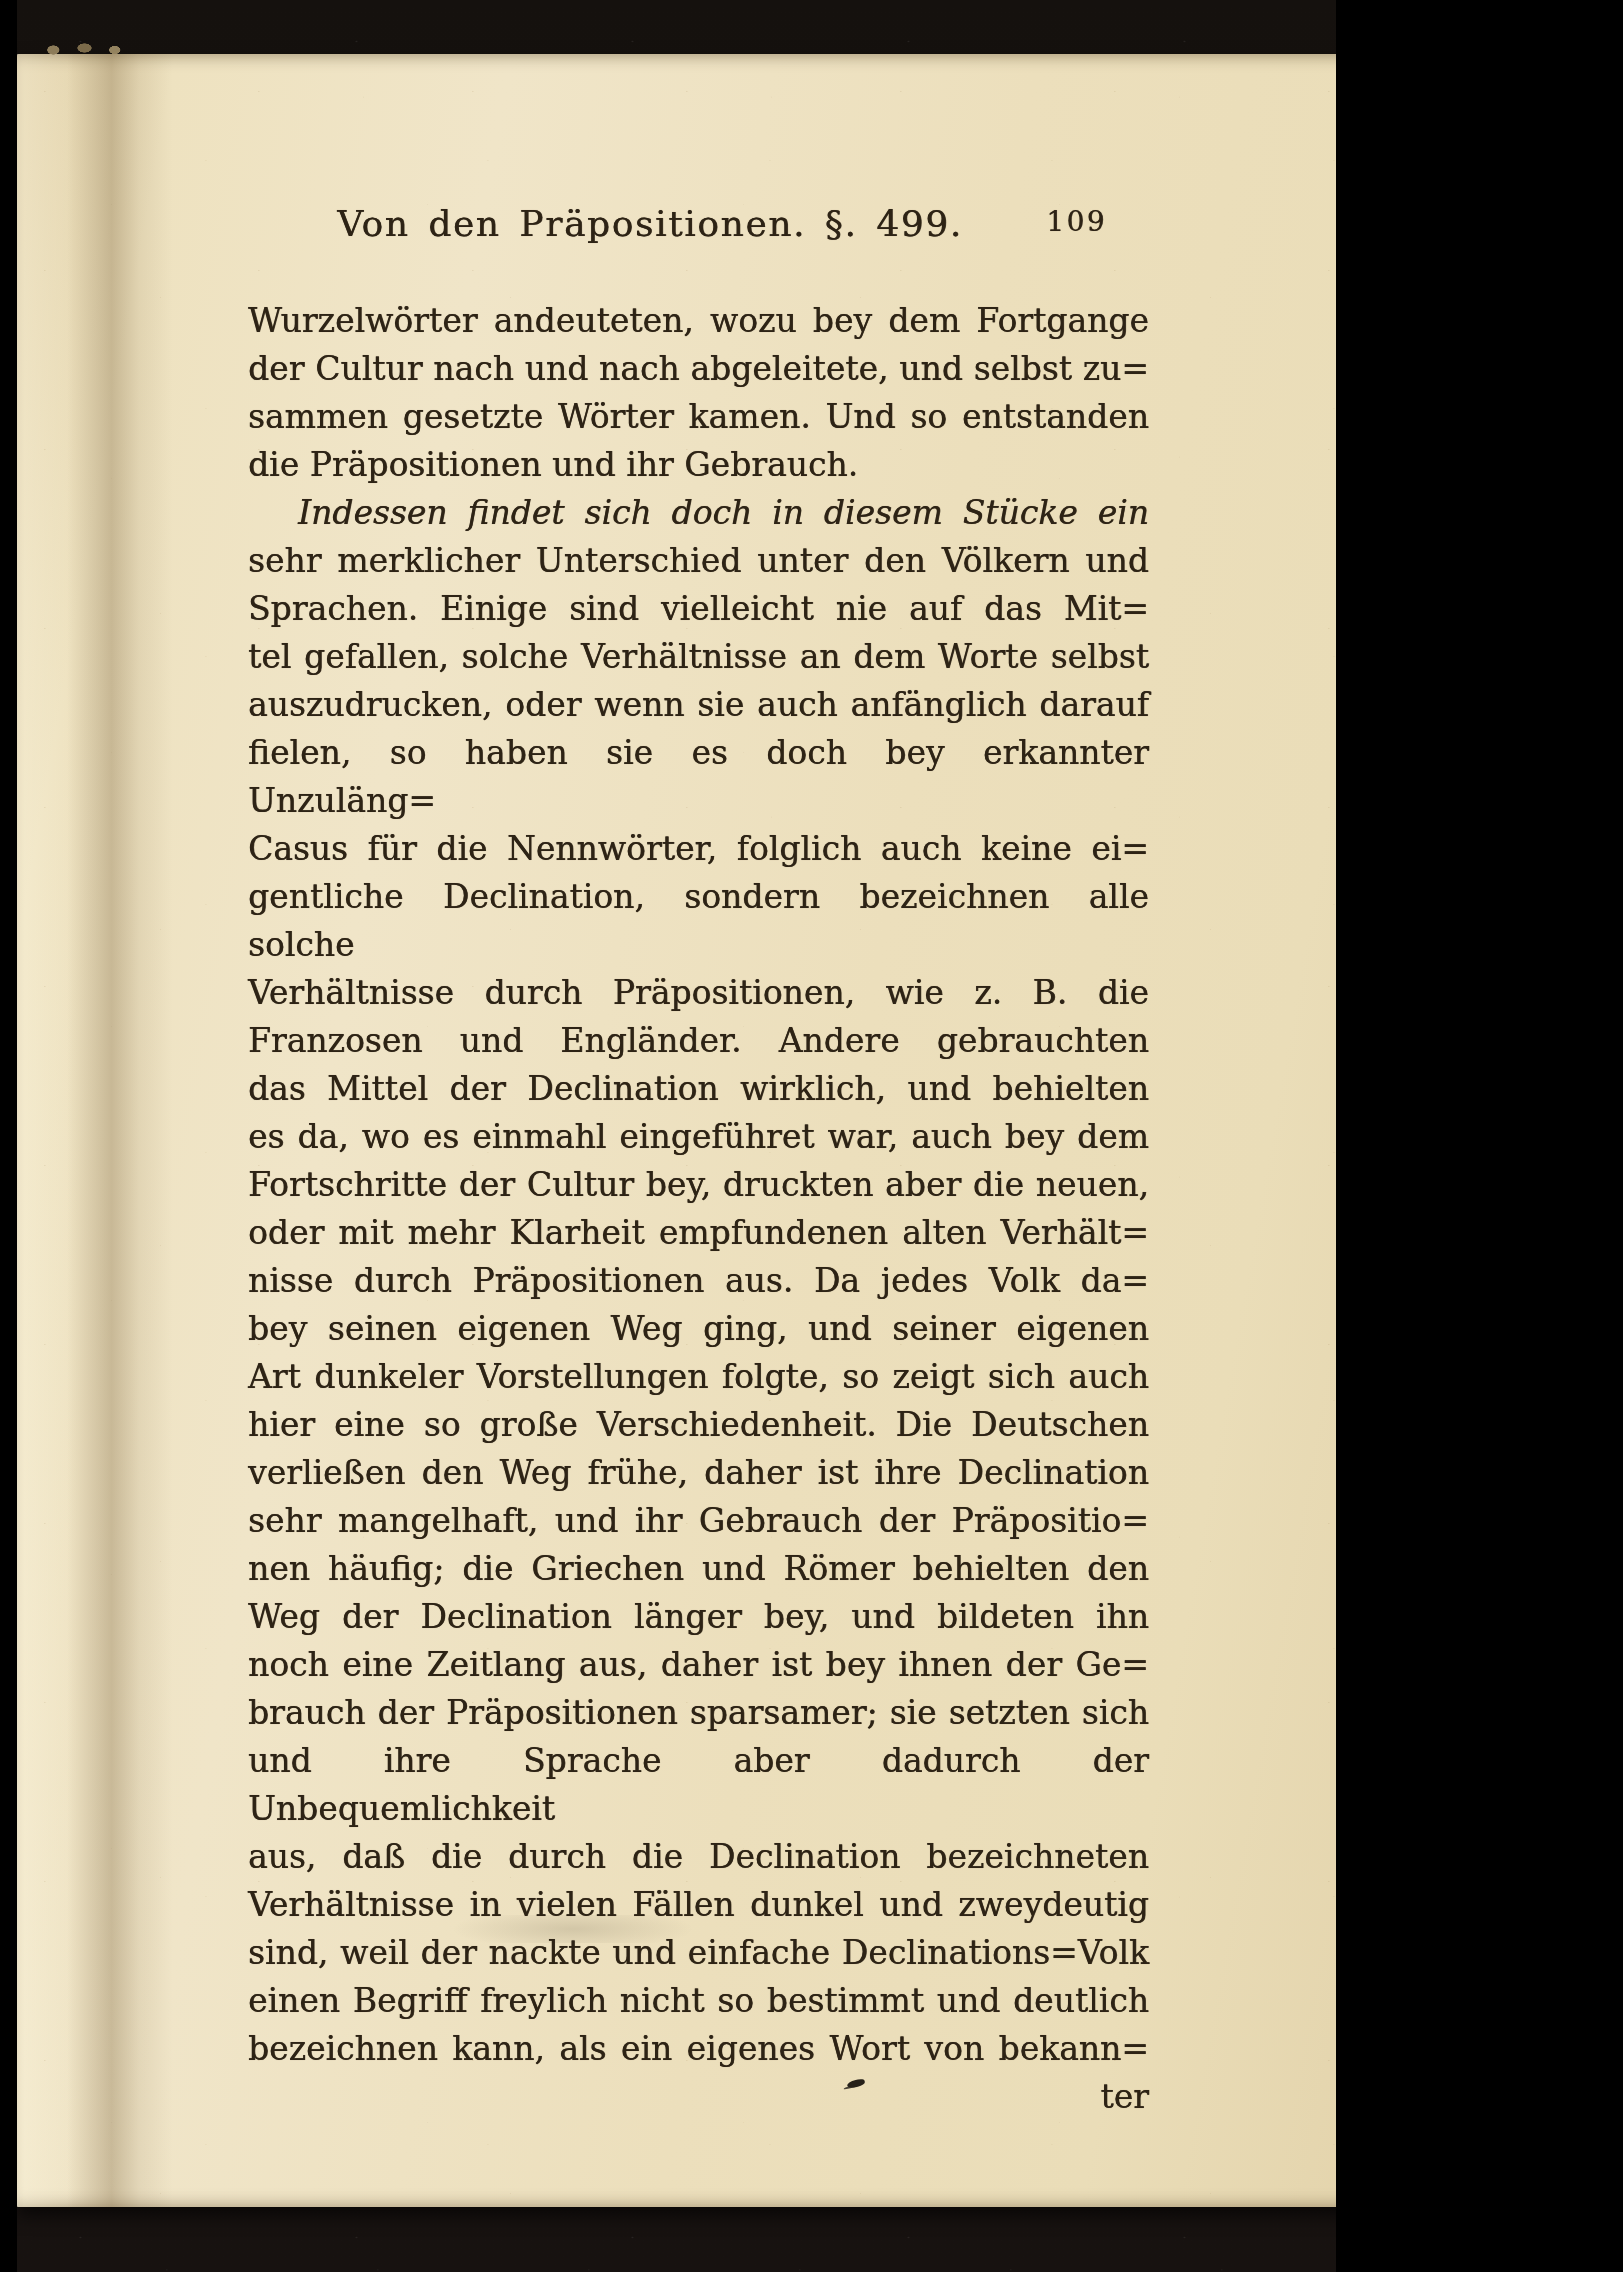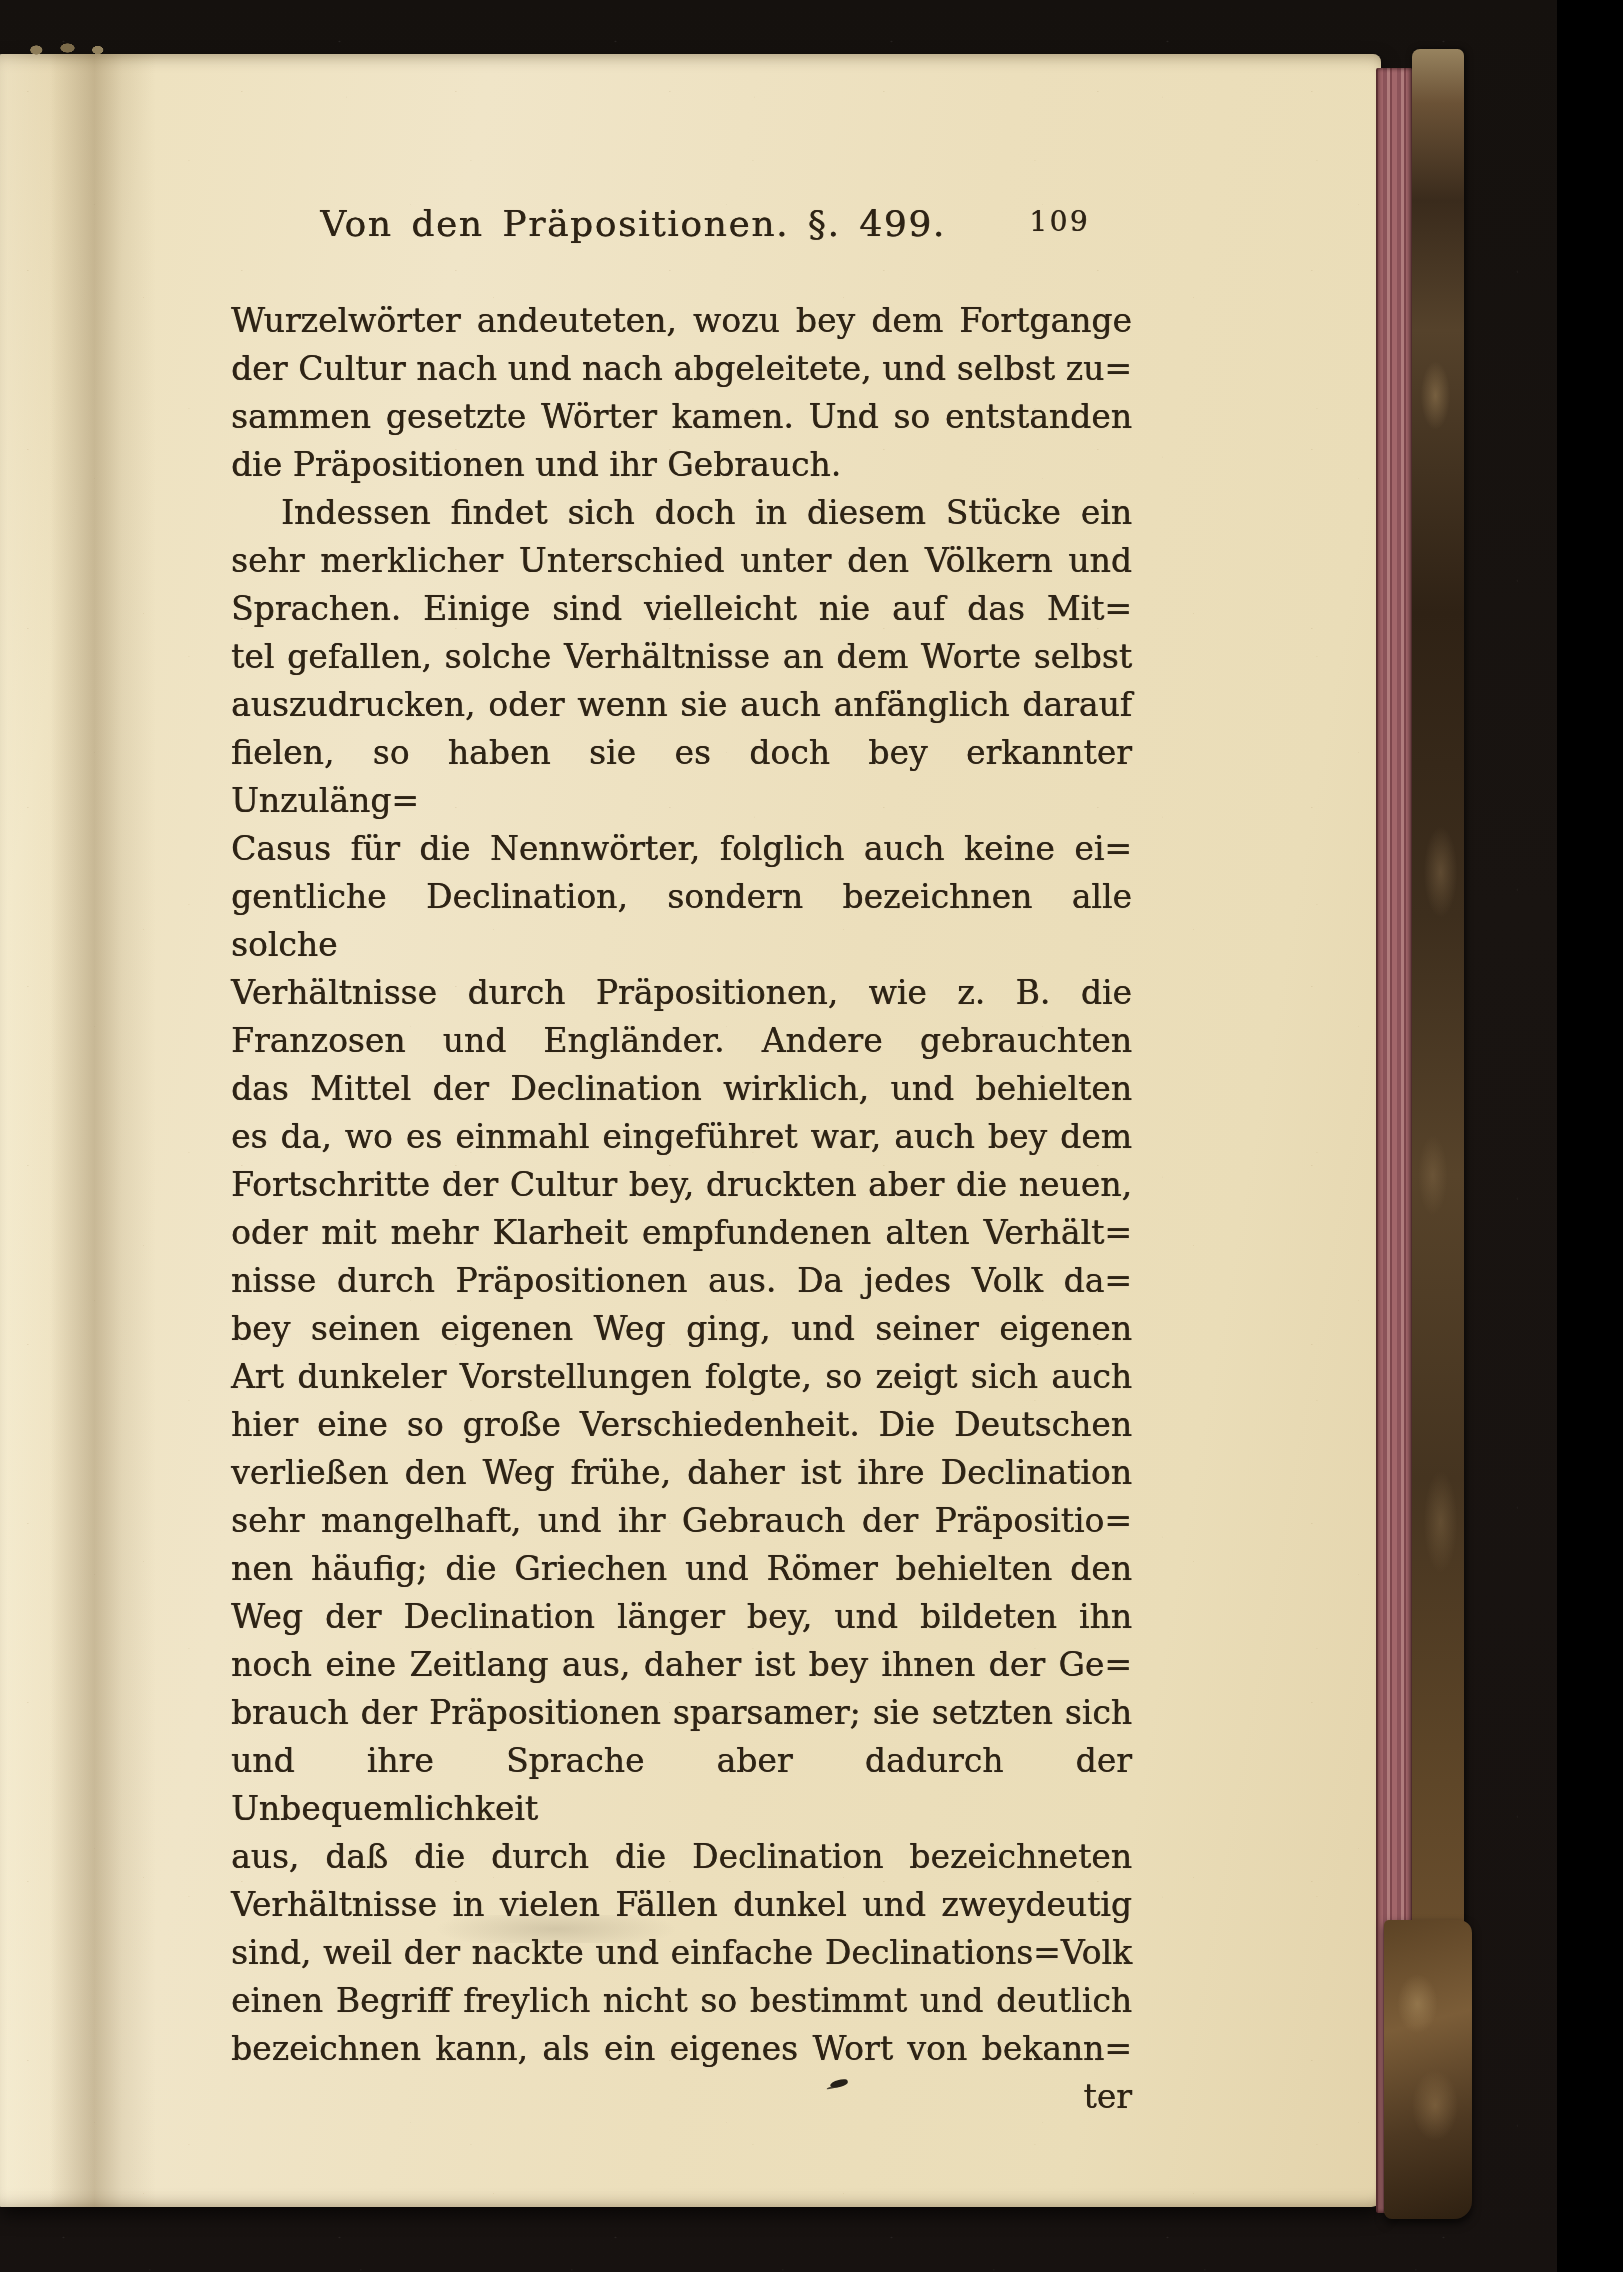--- a/index.html
+++ b/index.html
@@ -1,24 +1,25 @@
 <!DOCTYPE html>
 <html style="font-size:13px"><head>
 <meta charset="utf-8">
 <style>
   html,body { margin:0; padding:0; background:#000; }
   .stage {
-    position:relative; width:1557px; height:2273px; overflow:hidden;
+    position:relative; width:1319px; height:2273px; overflow:hidden;
     background:
       radial-gradient(2.4px 1.6px at 23% 17%, rgba(200,200,200,.10), transparent 70%),
       radial-gradient(1.6px 1.6px at 71% 64%, rgba(200,200,200,.07), transparent 70%),
       radial-gradient(1.6px 2.4px at 45% 88%, rgba(200,200,200,.06), transparent 70%),
       linear-gradient(180deg,#15110e 0%, #191411 40%, #171210 100%);
     background-size: 276px 244px, 211px 195px, 341px 309px, 100% 100%;
     font-family:"DejaVu Serif", serif;
+    margin-left:17px;
   }
 
   
   .paper {
     position:absolute; left:0; top:54px; width:1381px; height:2153px;
     background: linear-gradient(100deg,#e2d2ab 0%, #eee2c0 9%, #f0e5c8 28%, #ecdfbc 58%, #eaddb8 82%, #e3d3ab 100%);
     border-radius:1.6px 8px 9.7px 1.6px;
     box-shadow: 0 8px 18px rgba(0,0,0,.65), inset 0 11.4px 14.6px -9.7px rgba(70,50,25,.45), inset 0 -11.4px 14.6px -9.7px rgba(70,50,25,.4);
   }
   .paper::after {
@@ -90,21 +91,21 @@
     position:absolute; left:231px; top:203px; width:901px;
     color:#2d2315;
     text-shadow: 0.4px 0 0 rgba(45,35,21,.75), 0 0 0.8px rgba(45,35,21,.35);
   }
   .running-header { position:relative; height:57px; font-size:36px; letter-spacing:1.6px; word-spacing:5.7px; }
   .running-header .title { text-align:center; margin-right:97px; }
   .running-header .pagenum { position:absolute; right:42px; top:1.6px; font-size:28px; letter-spacing:2.4px; }
   .bodytext { margin-top:37px; font-size:33px; line-height:48px; }
   .line { text-align:justify; text-align-last:justify; }
   .line.para-end { text-align-last:left; }
-  .line.indent { text-indent:50px; }
+  .line.indent { text-indent:50px;font-style:italic; }
   .catchword { text-align:right; }
 </style>
 </head>
 <body>
 
 <div class="stage">
 
   <div class="paper">
     <div class="left-leaf-light"></div>
     <div class="gutter-shadow"></div>

